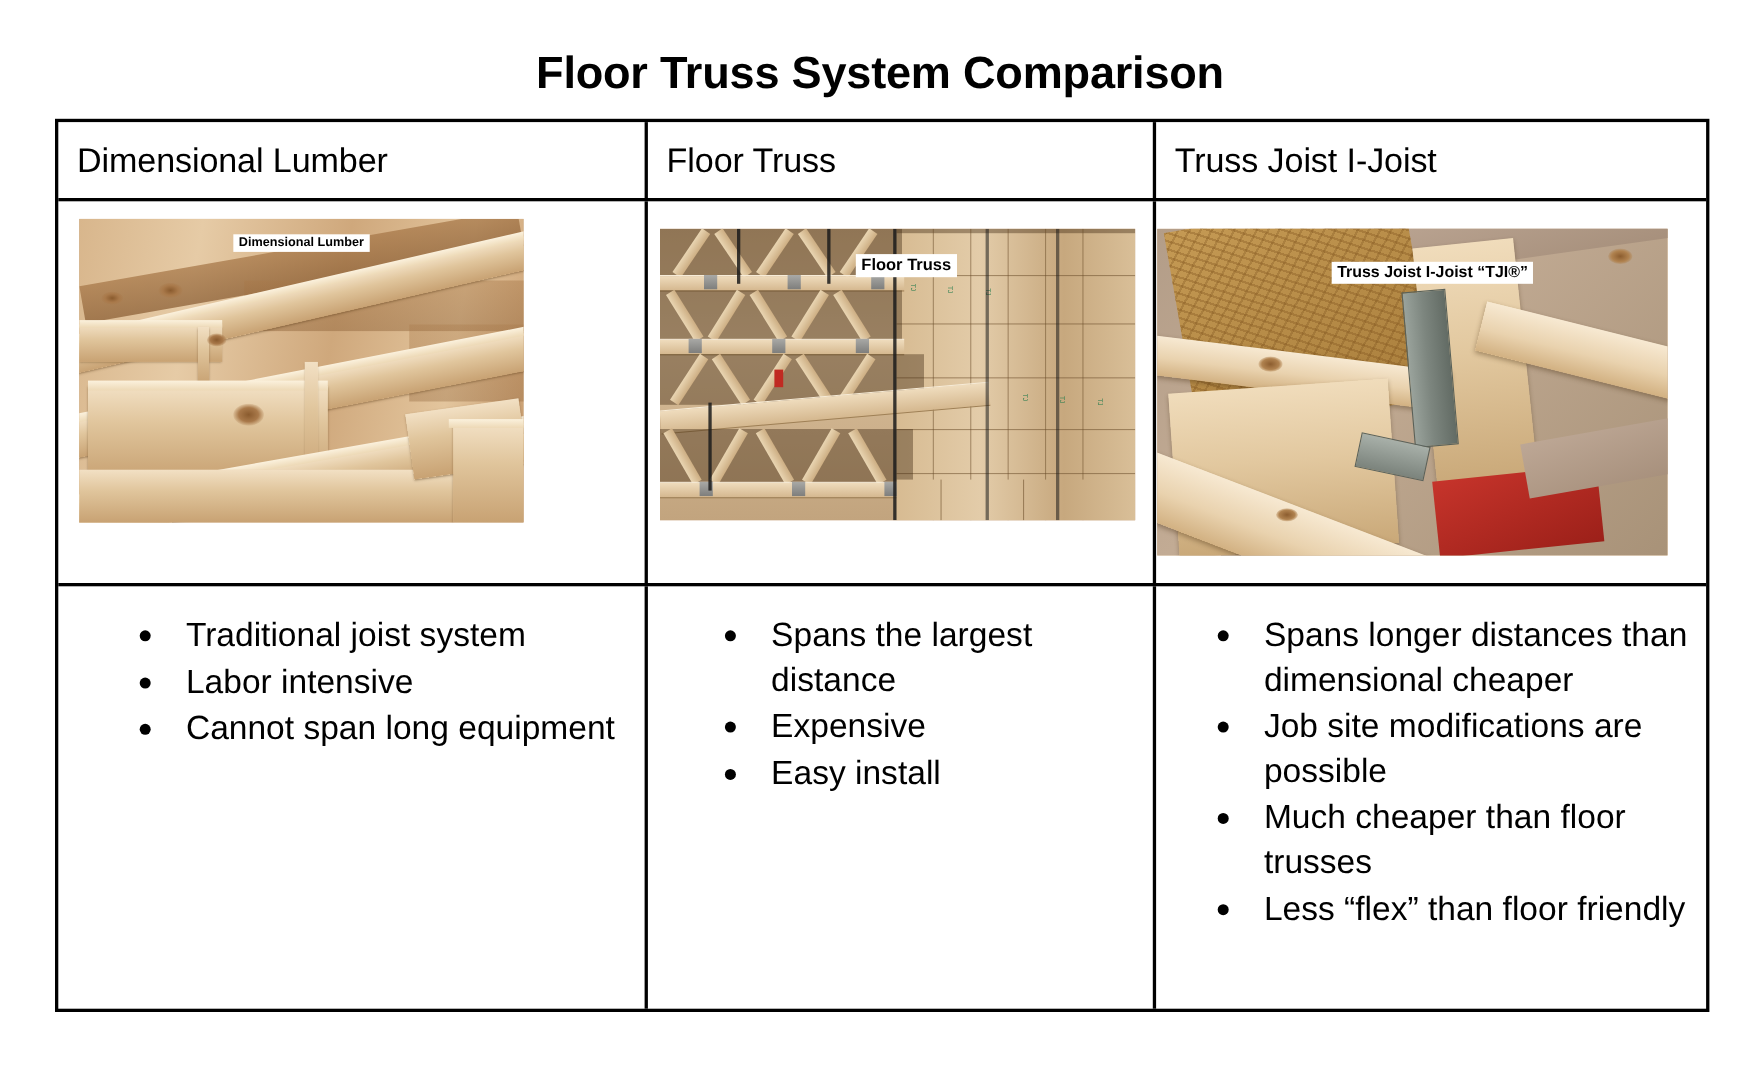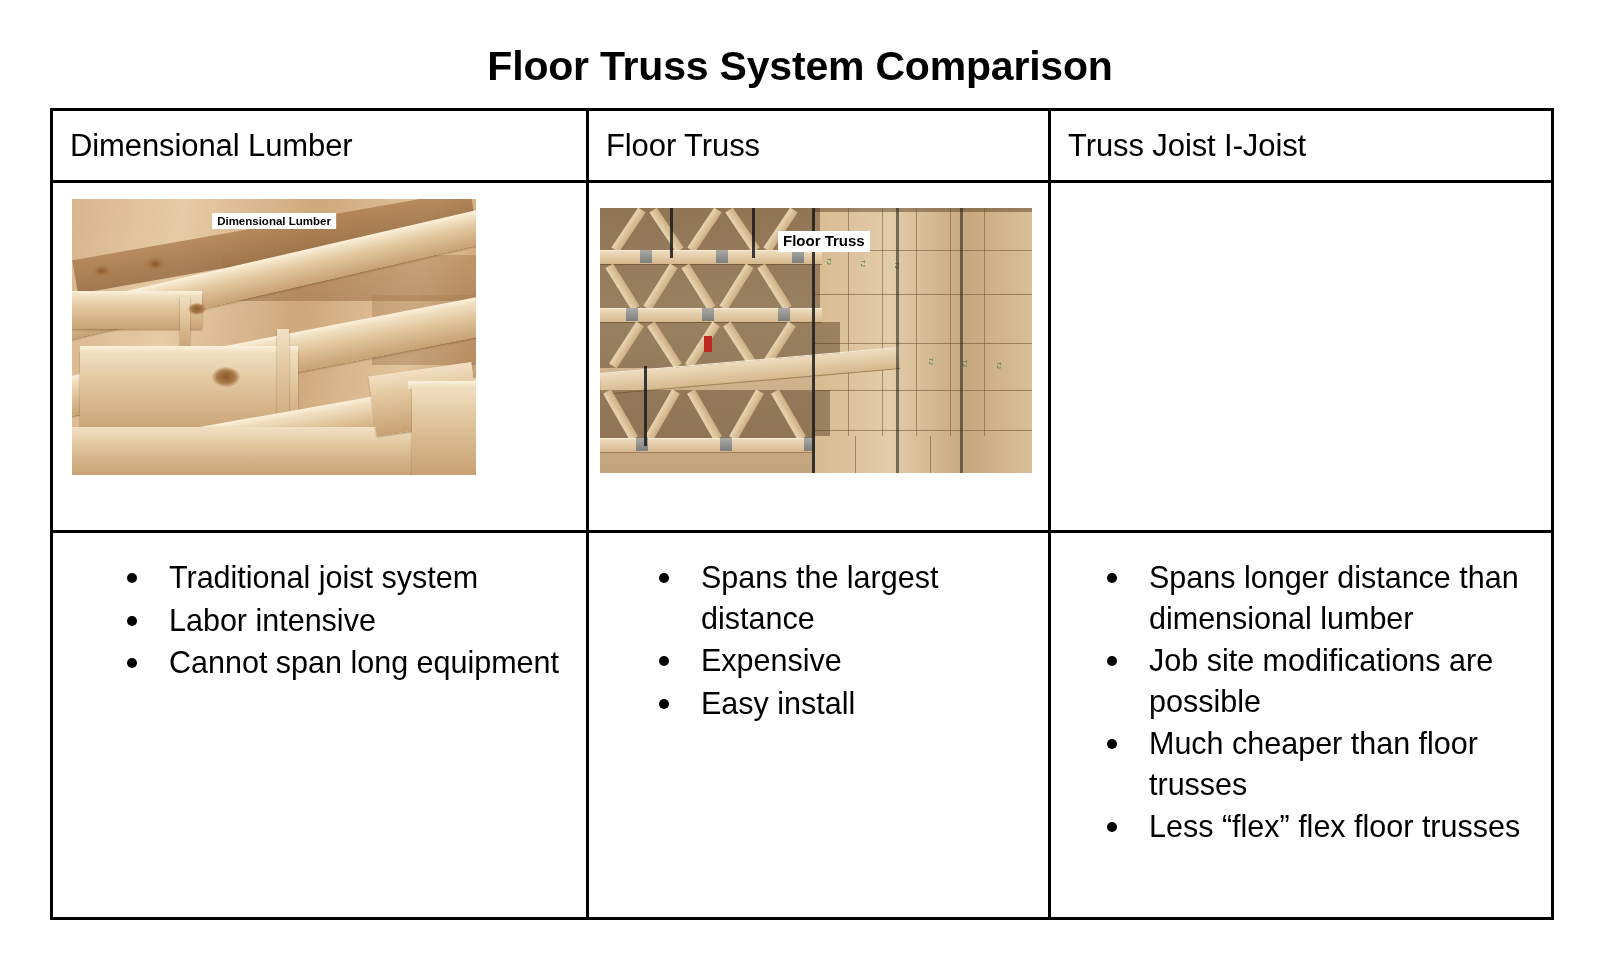--- a/index.html
+++ b/index.html
@@ -403,20 +403,50 @@
         <div class="p2-band" style="left:152px;top:0px;height:50px;"></div>
         <div class="p2-band" style="left:44px;top:158px;height:80px;"></div>
         <div class="p2-band" style="left:212px;top:0px;height:265px;"></div>
         <div class="p2-band" style="left:296px;top:0px;height:265px;opacity:.55;"></div>
         <div class="p2-band" style="left:360px;top:0px;height:265px;opacity:.55;"></div>
 
         <span class="photo-caption cap-2">Floor Truss</span>
       </div>
     </div>
 
+    <div class="cell col-3 img-cell">
+      <div class="photo photo-3">
+        <div class="p3-bg"></div>
+
+        <div class="p3-gyp" style="left:150px;top:0px;width:314px;height:52px;transform:rotate(-8deg);transform-origin:left top;"></div>
+
+        <div class="p3-osb" style="left:6px;top:4px;width:220px;height:190px;transform:rotate(-10deg);transform-origin:left top;"></div>
+
+        <div class="p3-beam" style="left:232px;top:18px;width:92px;height:220px;transform:rotate(-6deg);transform-origin:left top;"></div>
+        <div class="p3-knot" style="left:410px;top:18px;width:22px;height:14px;"></div>
+
+        <div class="p3-beam-lt" style="left:300px;top:66px;width:200px;height:46px;transform:rotate(14deg);transform-origin:left top;"></div>
+
+        <div class="p3-beam-lt" style="left:-10px;top:96px;width:280px;height:36px;transform:rotate(7deg);transform-origin:left top;"></div>
+        <div class="p3-knot" style="left:92px;top:116px;width:22px;height:14px;"></div>
+
+        <div class="p3-beam" style="left:10px;top:150px;width:200px;height:150px;transform:rotate(-4deg);transform-origin:left top;"></div>
+
+        <div class="p3-ins" style="left:250px;top:230px;width:150px;height:70px;transform:rotate(-6deg);transform-origin:left top;"></div>
+        <div class="p3-gyp" style="left:330px;top:196px;width:140px;height:50px;transform:rotate(-10deg);transform-origin:left top;"></div>
+
+        <div class="p3-beam-lt" style="left:-40px;top:188px;width:560px;height:60px;transform:rotate(21deg);transform-origin:left top;"></div>
+        <div class="p3-knot" style="left:108px;top:254px;width:20px;height:12px;"></div>
+
+        <div class="p3-hanger" style="left:222px;top:58px;width:38px;height:140px;transform:rotate(-5deg);transform-origin:left top;"></div>
+        <div class="p3-hanger-foot" style="left:186px;top:185px;width:62px;height:30px;transform:rotate(12deg);transform-origin:left top;"></div>
+
+        <span class="photo-caption cap-3">Truss Joist I-Joist “TJI®”</span>
+      </div>
+    </div>
   </div>
 
   <div class="row row-bullets">
 
     <div class="cell col-1 bul-cell bul-cell-1">
       <ul class="bullets">
         <li>Traditional joist system</li>
         <li>Labor intensive</li>
         <li>Cannot span long equipment</li>
       </ul>
@@ -425,21 +455,21 @@
     <div class="cell col-2 bul-cell bul-cell-2">
       <ul class="bullets">
         <li>Spans the largest distance</li>
         <li>Expensive</li>
         <li>Easy install</li>
       </ul>
     </div>
 
     <div class="cell col-3 bul-cell bul-cell-3">
       <ul class="bullets">
-        <li>Spans longer distance than dimensional lumber</li>
+        <li>Spans longer distances than dimensional cheaper</li>
         <li>Job site modifications are possible</li>
         <li>Much cheaper than floor trusses</li>
-        <li>Less “flex” flex floor trusses</li>
+        <li>Less “flex” than floor friendly</li>
       </ul>
     </div>
 
   </div>
 </div>
 
 </body></html>

